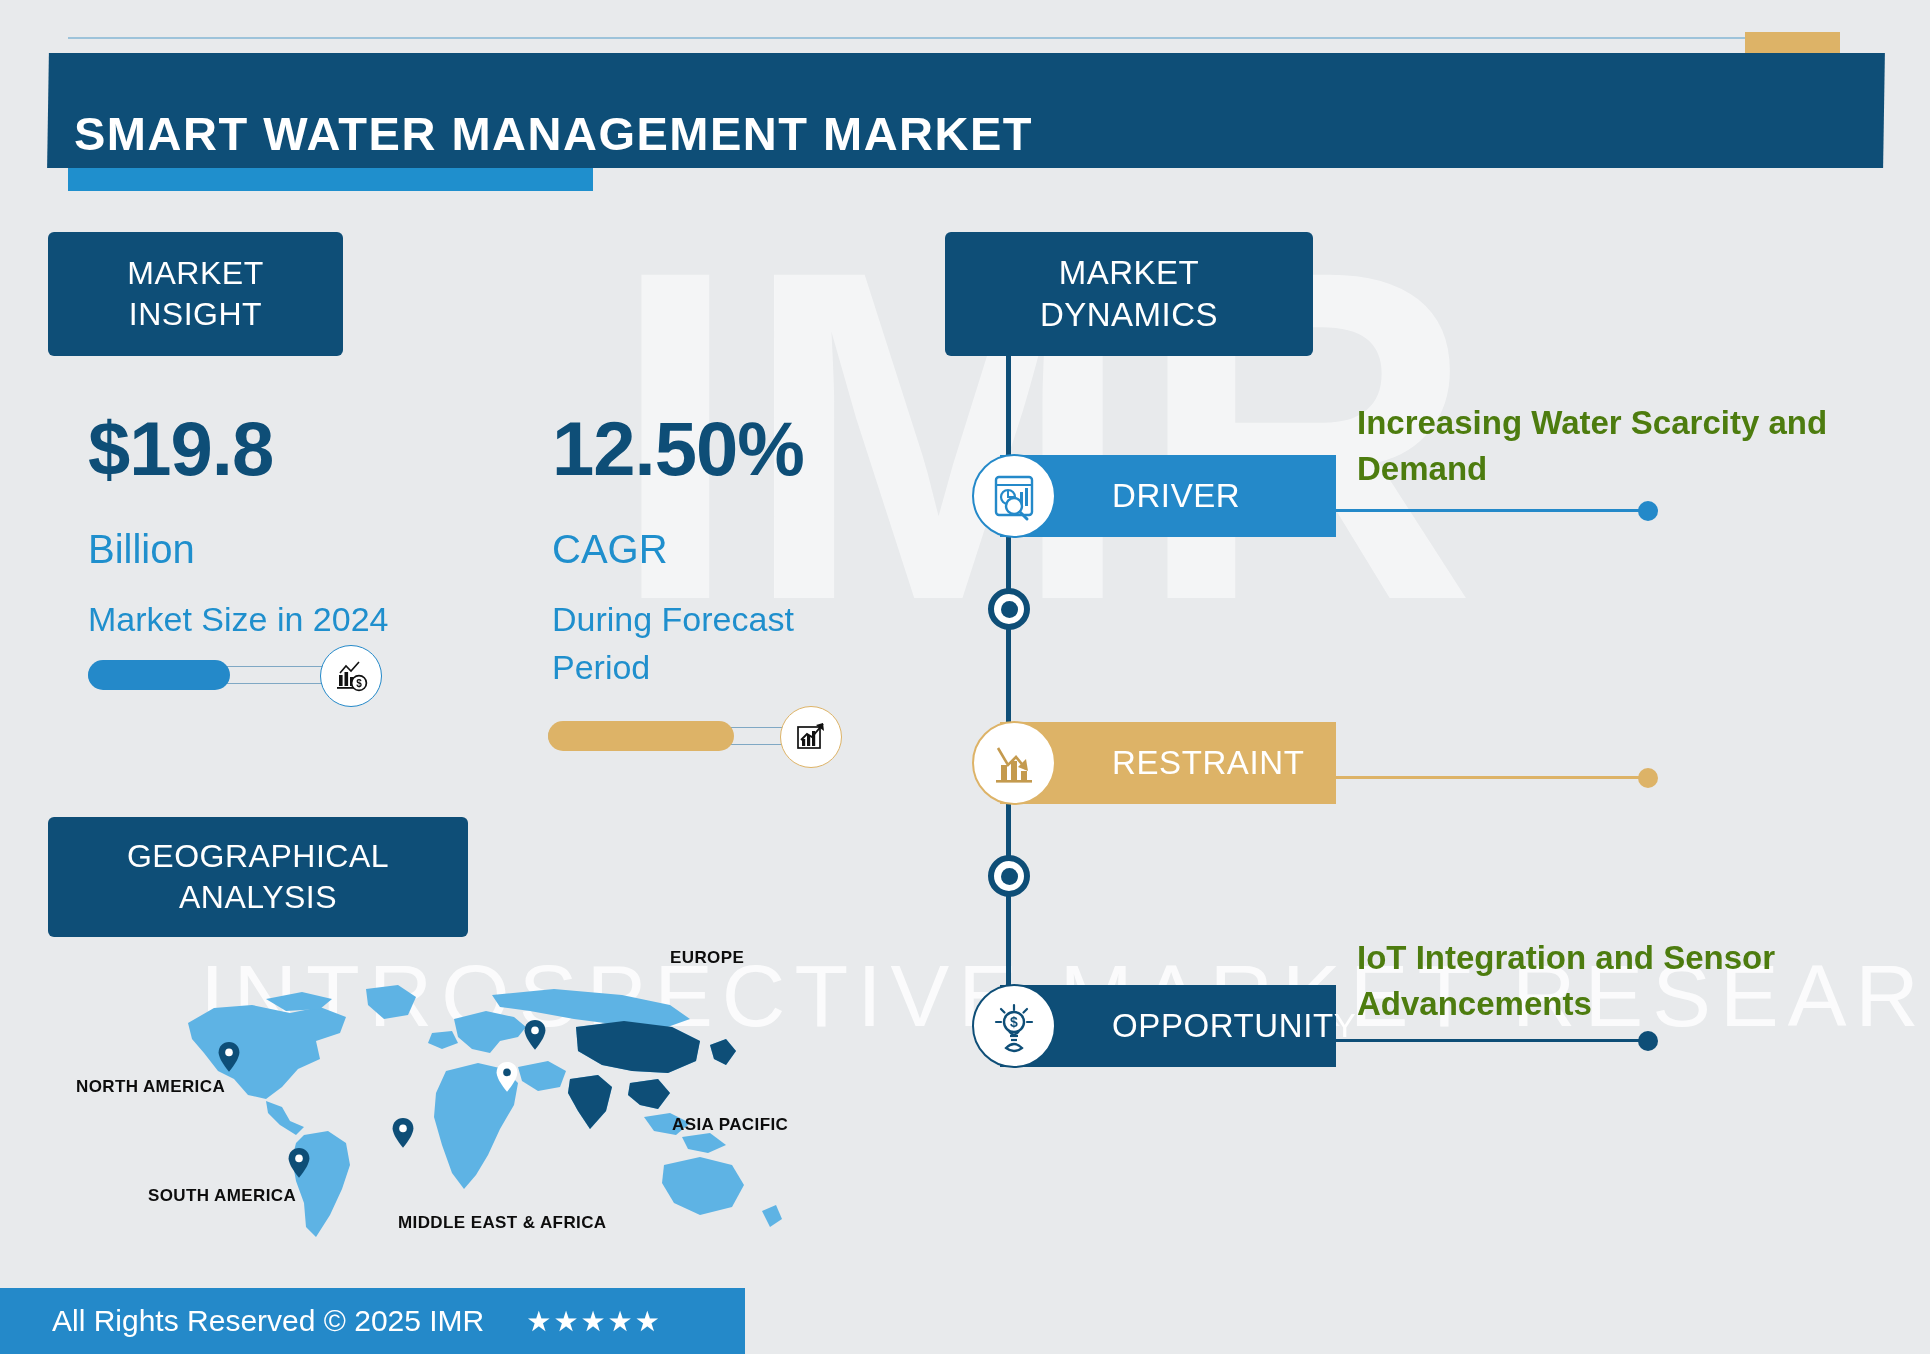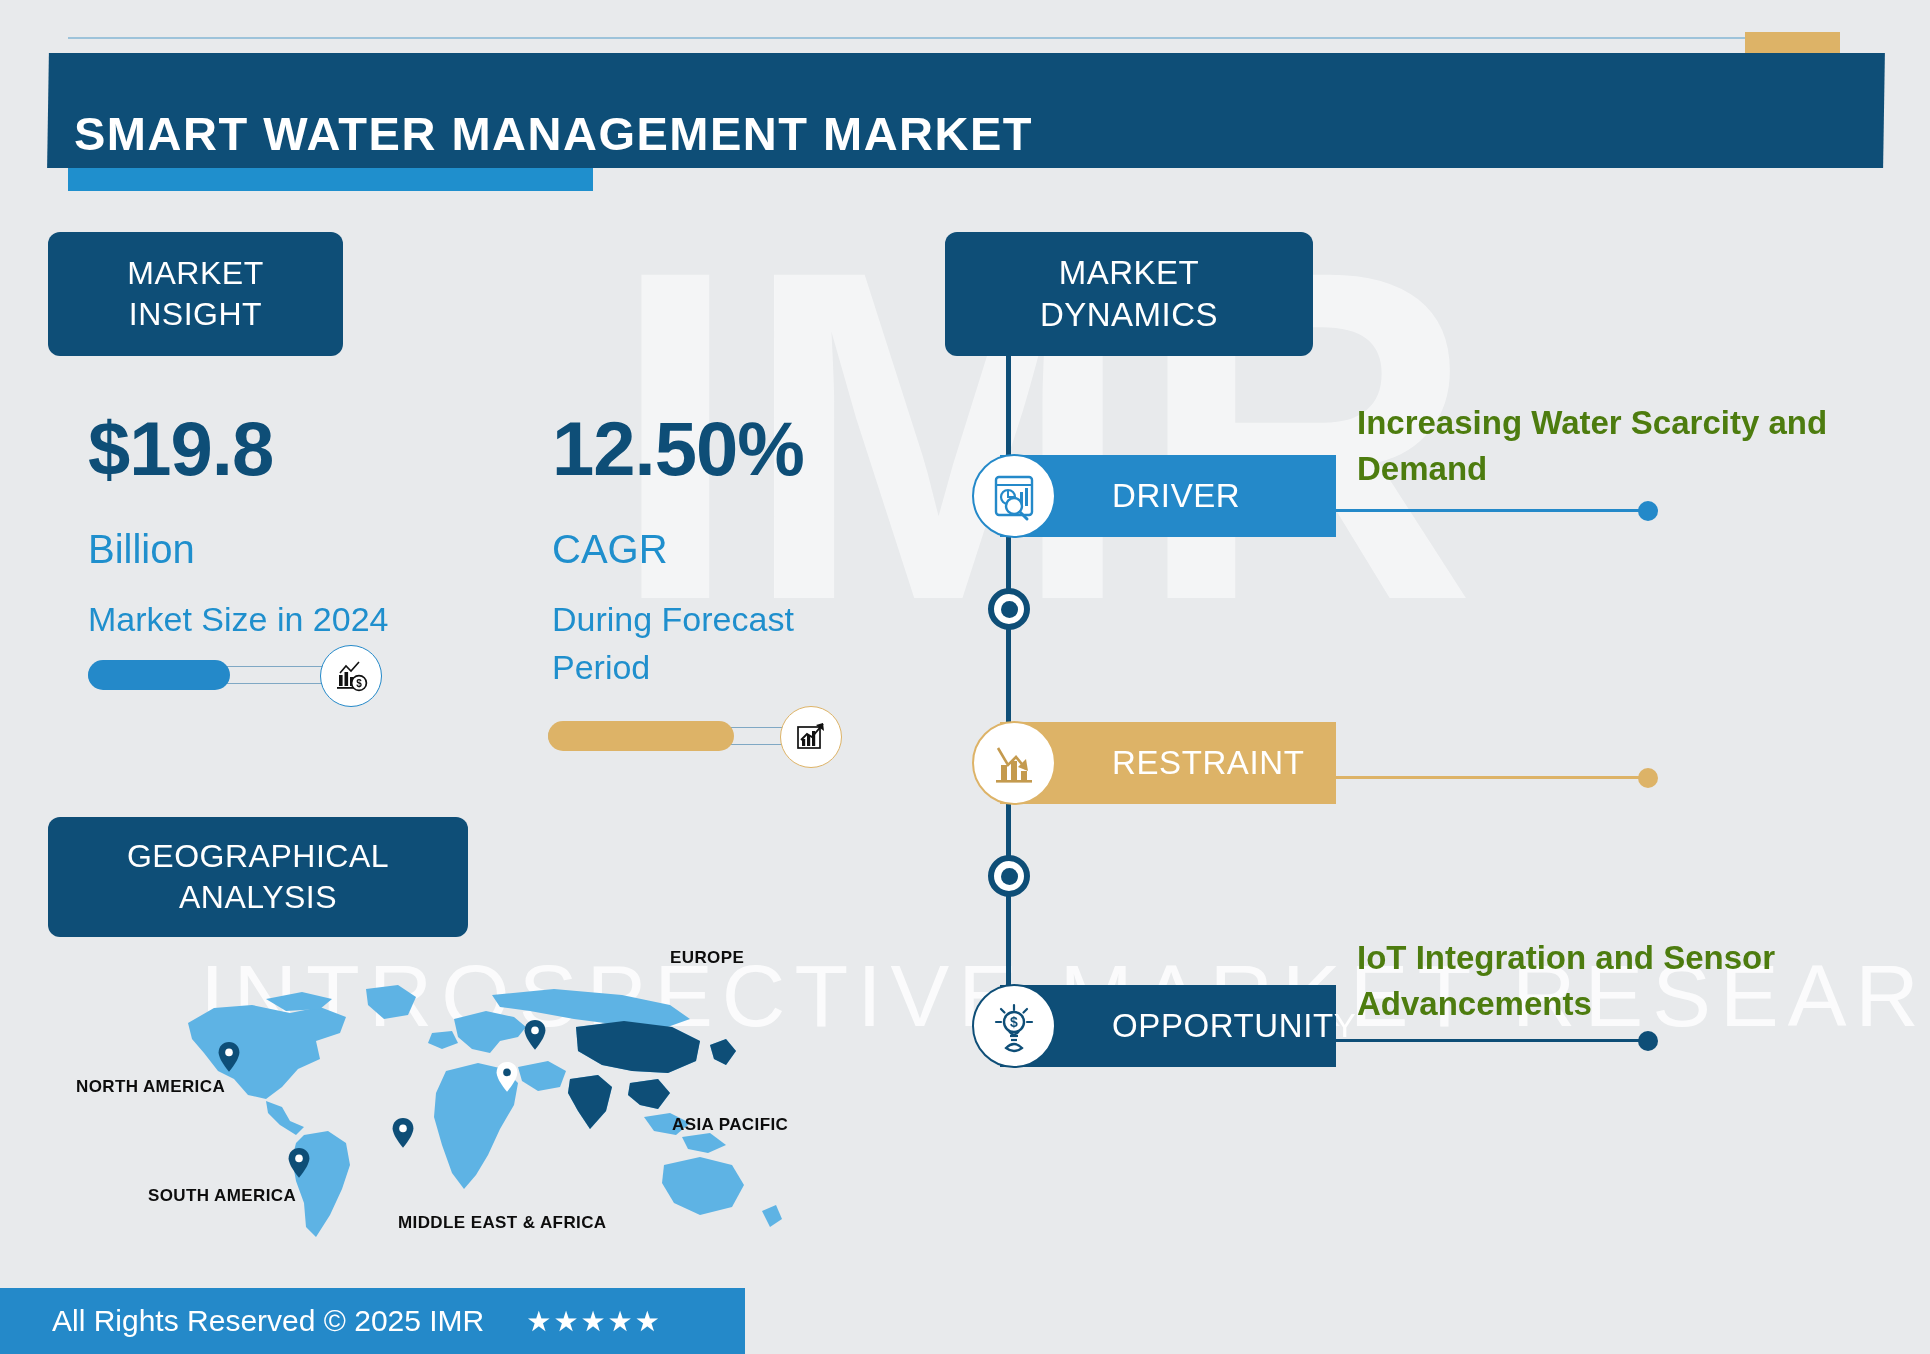--- a/index.html
+++ b/index.html
@@ -69,21 +69,21 @@
   }
   .hdr-accent {
     position: absolute; top: 168px; left: 68px;
     width: 525px; height: 23px; background: #1f8fcd;
   }
 
   
   .pill {
     position: absolute;
     background: #0e4e77;
-    border-radius: 12px;
+    border-radius: 6px;
     color: #fff;
     display: flex; align-items: center; justify-content: center;
     text-align: center;
     font-size: 32px;
     font-weight: 500;
     line-height: 1.28;
     letter-spacing: .5px;
   }
   #pill-market-insight { top: 232px; left: 48px; width: 295px; height: 124px; }
   #pill-geo { top: 810px; left: 48px; width: 420px; height: 120px; margin-top: 7px; }

